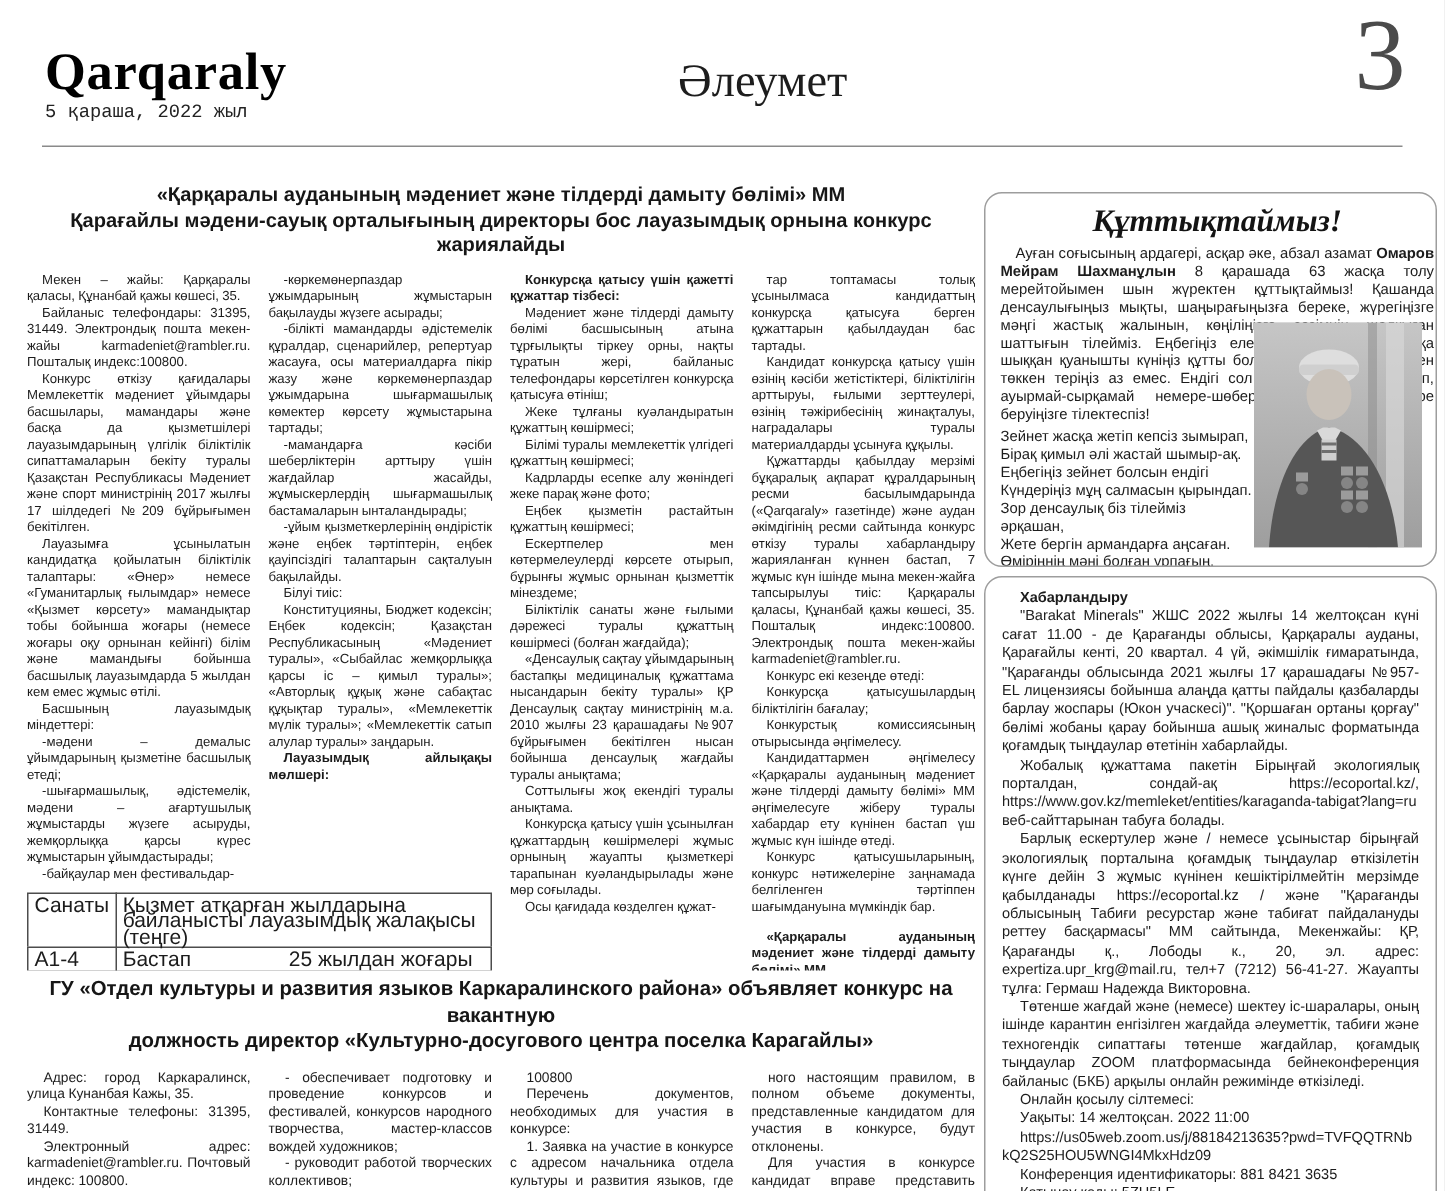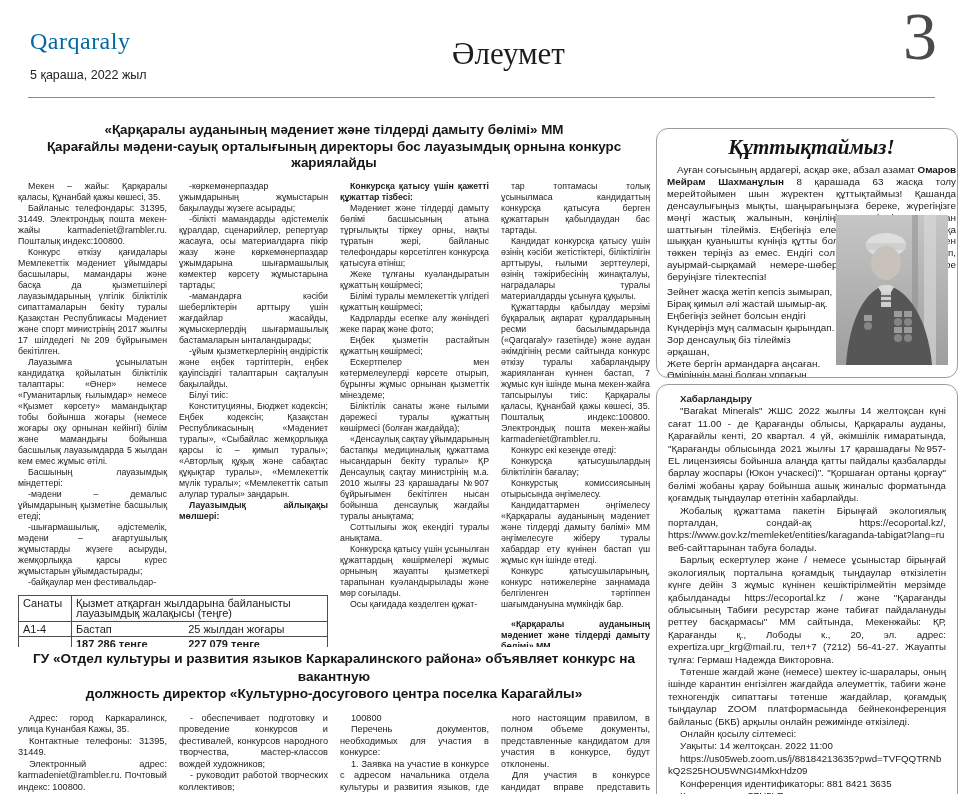--- a/index.html
+++ b/index.html
@@ -2,22 +2,22 @@
 <html lang="kk"><head>
 <meta charset="utf-8">
 <style>
   html,body{margin:0;padding:0;background:#e8e8e8;}
   .page{position:relative;width:963px;height:794px;background:#ffffff;overflow:hidden;
         font-family:"Liberation Sans",sans-serif;color:#1c1c1c;margin:0 auto;}
 
   
   .masthead{position:absolute;top:0;left:0;width:100%;height:97px;}
   .brand-title{position:absolute;left:30px;top:28px;font-family:"Liberation Serif",serif;
-               font-weight:normal;font-size:24px;color:#0369a1;letter-spacing:.5px;}
-  .brand-date{position:absolute;left:30px;top:68px;font-family:Liberation Sans, sans-serif;
+               font-weight:bold;font-size:35px;color:#000000;letter-spacing:.5px;}
+  .brand-date{position:absolute;left:30px;top:68px;font-family:Liberation Mono, monospace;
               font-size:12.5px;color:#222;}
   .section-title{position:absolute;left:0;right:16px;top:36px;text-align:center;text-indent:70px;
                  font-family:"Liberation Serif",serif;font-size:31px;color:#1d1d1d;}
   .page-number{position:absolute;right:26px;top:2px;font-family:"Liberation Serif",serif;
                font-size:68px;color:#4b4b4b;line-height:1;}
   .masthead-rule{position:absolute;left:28px;top:97px;width:907px;height:0;
                  border-top:1.5px solid #8a8a8a;}
 
   
   .main-article{position:absolute;left:18px;top:122px;width:632px;height:525px;overflow:hidden;}
@@ -29,21 +29,21 @@
         text-indent:10px;word-spacing:-0.2px;}
   .p-bold{font-weight:bold;}
   .c1{grid-column:1;grid-row:1;}
   .c2{grid-column:2;grid-row:1;}
   .table-wrap{grid-column:1/3;grid-row:2;padding-top:7px;}
   .c3{grid-column:3;grid-row:1/4;}
   .c4{grid-column:4;grid-row:1/4;}
   .article-signature{font-weight:bold;text-align:right;text-indent:0;padding-top:9px;}
 
   table.salary{width:100%;border-collapse:collapse;border:1px solid #4d4d4d;
-               font-size:11px;line-height:10.5px;padding-left:12px;}
+               font-size:14px;line-height:10.5px;padding-left:12px;}
   table.salary td{border-top:1px solid #4d4d4d;border-bottom:1px solid #4d4d4d;
                   padding:2px 4px;vertical-align:top;}
   table.salary td.t-first{border-right:1px solid #4d4d4d;width:44px;}
   table.salary td.t-bold{font-weight:bold;}
   table.salary td.t-right{text-align:left;}
 
   
   .congrats-box{position:absolute;left:656px;top:128px;width:302px;height:250px;
                 border:1px solid #9d9d9d;border-radius:12px;padding:5px 1px 4px 10px;
                 box-sizing:border-box;overflow:hidden;}

